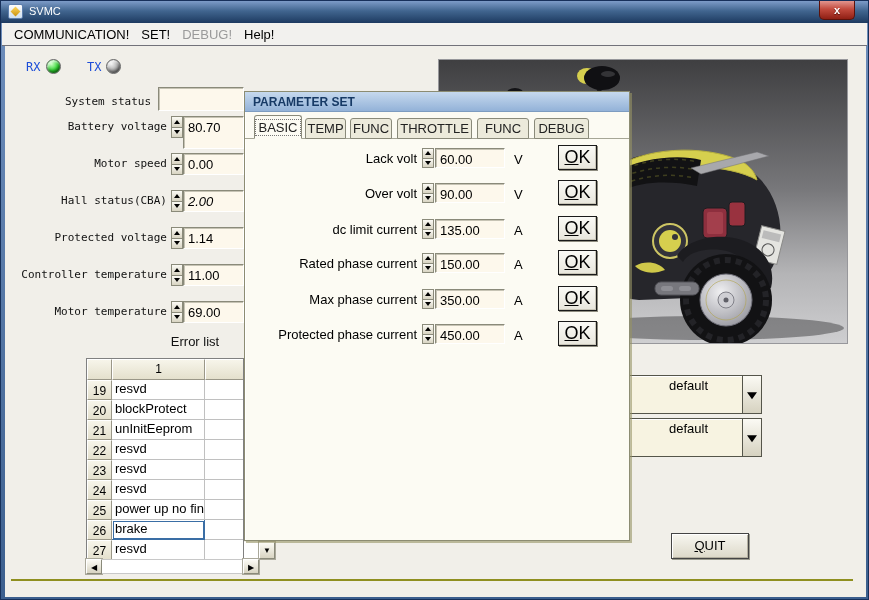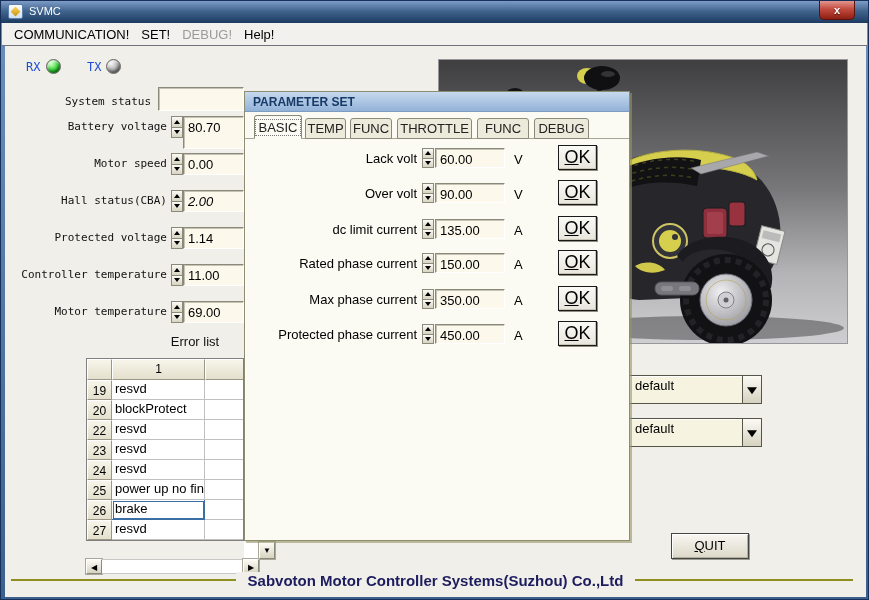--- a/index.html
+++ b/index.html
@@ -79,22 +79,22 @@
     font-size:8px; color:#000; text-align:center; line-height:15px; cursor:pointer; }
   .hscroll-track { position:absolute; left:97px; top:513px; width:141px; height:15px; background:#fff;
     border-top:1px solid #c8c8c8; border-bottom:1px solid #c8c8c8; }
   .white-strip { position:absolute; left:239px; top:496px; width:15px; height:17px; background:#fff; }
 
   
   .photo { position:absolute; left:433px; top:13px; width:410px; height:285px;
     border:1px solid #97979b; overflow:hidden; }
 
   
-  .dropdown { position:absolute; width:133px; height:29px; background:#f7f3e1;
-    border:1px solid #55554a; box-shadow:inset 1px 1px 0 #fff; display:flex; cursor:pointer; }
+  .dropdown { position:absolute; width:133px; height:39px; background:#f7f3e1;
+    border:1px solid #55554a; box-shadow:inset 1px 1px 0 #fff; display:flex; cursor:pointer;text-align:center; }
   .dropdown .txt { flex:1; font-size:13px; padding:2px 0 0 5px; color:#000; white-space:nowrap; overflow:hidden; }
   .dropdown .arrow { width:19px; background:linear-gradient(180deg,#fbfaf4,#d6d2c0);
     border-left:1px solid #55554a; position:relative; }
   .dropdown .arrow::after { content:""; position:absolute; left:50%; top:50%; transform:translate(-50%,-40%);
     border-left:5px solid transparent; border-right:5px solid transparent; border-top:7px solid #000; }
 
   .push-btn { background:linear-gradient(180deg,#f8f7f1,#dcd8c8);
     border:1px solid #444; box-shadow:inset 1px 1px 0 #fff, inset -1px -1px 0 #b4b0a0, 1px 1px 0 #9a9a8e;
     font-size:13px; color:#000; text-align:center; cursor:pointer; }
   .quit-btn { position:absolute; left:666px; top:487px; width:78px; height:26px; line-height:24px; }
@@ -213,20 +213,25 @@
         <div class="tcell hdr last"></div>
       </div>
       <div class="trow">
           <div class="tcell num">19</div>
           <div class="tcell">resvd</div>
           <div class="tcell last"></div>
         </div>
       <div class="trow">
           <div class="tcell num">20</div>
           <div class="tcell">blockProtect</div>
+          <div class="tcell last"></div>
+        </div>
+      <div class="trow">
+          <div class="tcell num">21</div>
+          <div class="tcell">unInitEeprom</div>
           <div class="tcell last"></div>
         </div>
       <div class="trow">
           <div class="tcell num">22</div>
           <div class="tcell">resvd</div>
           <div class="tcell last"></div>
         </div>
       <div class="trow">
           <div class="tcell num">23</div>
           <div class="tcell">resvd</div>
@@ -320,23 +325,20 @@
       <div class="arrow"></div>
     </div>
     <div class="dropdown" style="left:624px; top:372px;">
       <div class="txt">default</div>
       <div class="arrow"></div>
     </div>
 
     <div class="push-btn quit-btn"><u>Q</u>UIT</div>
 
     <div class="footer-line"></div>
-    <div class="footer-text">
-      <span>Sabvoton Motor Controller Systems(Suzhou) Co.,Ltd</span>
-    </div>
 
     <div class="dialog">
       <div class="dlg-titlebar">
         <div class="dlg-title">PARAMETER SET</div>
       </div>
       <div class="tabstrip">
         <div class="tab active" style="left:9px;   width:48px;"><span class="tlab">BASIC</span></div>
         <div class="tab" style="left:60px;  width:41px;"><span class="tlab">TEMP</span></div>
         <div class="tab" style="left:105px; width:42px;"><span class="tlab">FUNC</span></div>
         <div class="tab" style="left:152px; width:75px;"><span class="tlab">THROTTLE</span></div>

